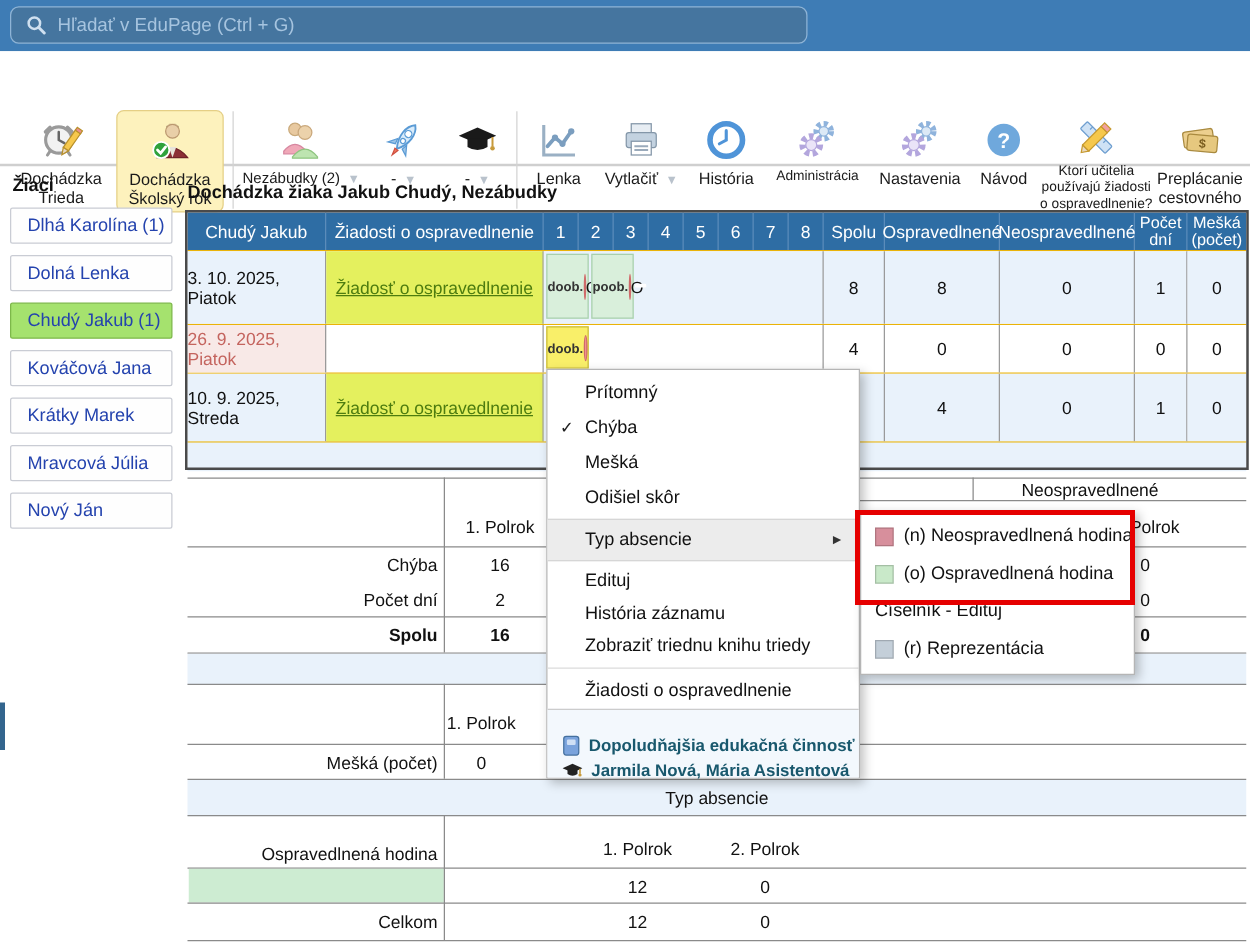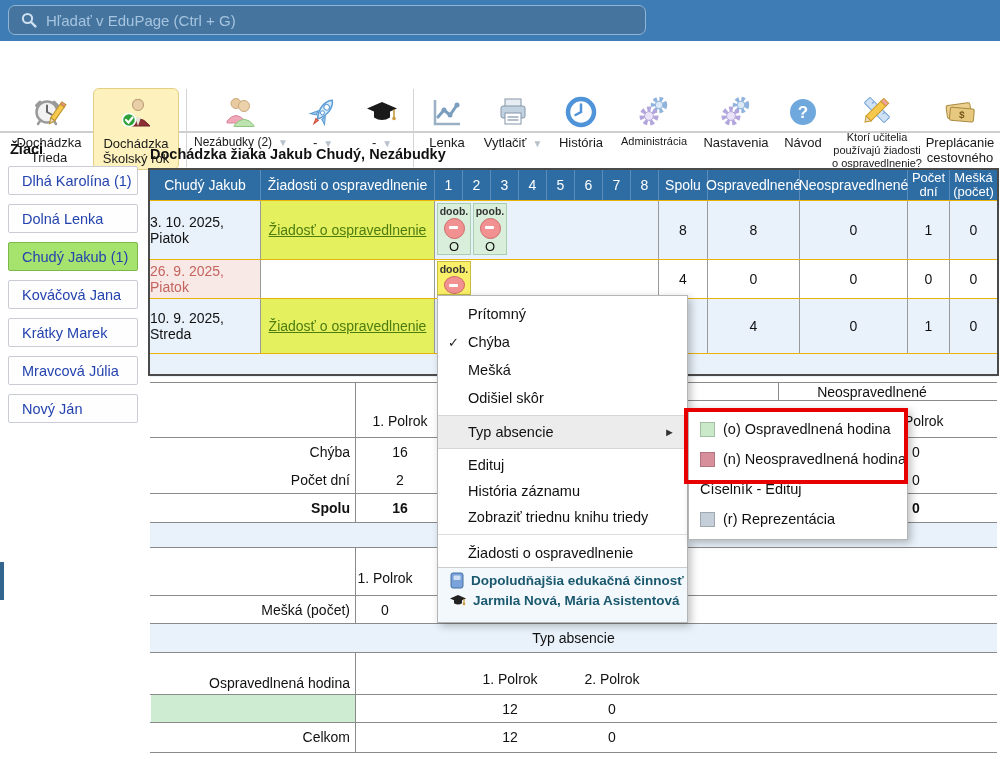--- a/index.html
+++ b/index.html
@@ -41,21 +41,21 @@
   .ahead .hc.two{font-size:13px;line-height:14px}
   .arow{display:flex;border-top:1px solid #eab308}
   .arow .cc{box-sizing:border-box;border-right:1px solid #9a9a9a;display:flex;align-items:center;justify-content:center;font-size:14px}
   .arow .cc:last-child,.ahead .hc:last-child{border-right:none}
   .w0{width:111px}.w1{width:174px}.wl{width:28px}.wL{width:224px}.w2{width:49px}.w3{width:92px}.w4{width:108px}.w5{width:42px}.w6{width:47px}
   .bgblue{background:#e9f2fb}.bgyg{background:#e4f05e}.bgpink{background:#f8e9e7}
   .redtext{color:#c4645e}
   .reqlink{color:#4d7c0f;text-decoration:underline;cursor:pointer}
   .lessons{position:relative}
   .abox{position:absolute;width:34px;height:52px;background:#d9efdb;border:1px solid #a8cfae;box-sizing:border-box;
-        display:flex;flex-direction:column;align-items:center;cursor:pointer}
+        display:flex;flex-direction:row;align-items:center;cursor:pointer}
   .abox .lbl{font-size:10.5px;font-weight:bold;color:#333;margin-top:1px}
   .abox .ltr{font-size:13px;color:#111}
   .abox.sel{background:#f9ef69;border-color:#cabc3e;height:34px}
   .minus{width:19px;height:19px;border-radius:50%;background:#f19191;border:1px solid #cf6a6a;position:relative;margin-top:1px}
   .minus::after{content:"";position:absolute;left:4px;top:7px;width:9px;height:3px;background:#fff;border-radius:1px}
 
   
   .hl{position:absolute;height:1px;background:#8a8a8a}
   .vl{position:absolute;width:1px;background:#8a8a8a}
   .sv{position:absolute;font-size:14px;transform:translateX(-50%);white-space:nowrap}
@@ -66,21 +66,21 @@
 
   
   .menu{left:437px;top:295px;width:251px;background:#fff;border:1px solid #b5b5b5;box-shadow:3px 3px 8px rgba(0,0,0,.25);
         z-index:50;box-sizing:border-box;padding-top:4px}
   .mi{height:28px;display:flex;align-items:center;padding-left:30px;font-size:14.5px;position:relative;cursor:pointer}
   .mi.small{height:26px}
   .mi .chk{position:absolute;left:10px;font-size:13px;color:#222}
   .msep{height:1px;background:#dcdcdc;margin:3px 0}
   .mi.hi{height:32px;background:#ececec;border-top:1px solid #d6d6d6;border-bottom:1px solid #d6d6d6;margin:3px 0}
   .mi .arrow{position:absolute;right:12px;font-size:11px;color:#333}
-  .mfooter{height:55px;border-top:1px solid #ccc;background:#f3f8fd;padding:2px 0 0 12px;box-sizing:border-box}
+  .mfooter{height:55px;border-top:1px solid #ccc;background:#f3f8fd;padding:18px 0 0 12px;box-sizing:border-box}
   .mfrow{display:flex;align-items:center;height:20px;font-weight:bold;color:#19586d;font-size:13.5px}
   .mfrow .fic{margin-right:7px;display:flex}
 
   
   .submenu{left:688px;top:408px;width:220px;background:#fff;border:1px solid #b5b5b5;
            box-shadow:3px 3px 8px rgba(0,0,0,.25);z-index:60;box-sizing:border-box;padding:5px 0}
   .smi{height:30px;display:flex;align-items:center;padding-left:11px;font-size:14.5px;cursor:pointer}
   .swatch{width:15px;height:15px;margin-right:8px;border:1px solid rgba(0,0,0,.18);box-sizing:border-box}
   .redbox{left:684px;top:408px;width:224px;height:76px;border:4px solid #e60000;z-index:70;box-sizing:border-box;pointer-events:none}
 </style>
@@ -486,26 +486,26 @@
             <circle cx="14" cy="10" r="1.3" fill="#c79a3b"></circle>
           </svg>
       </span>
       <span>Jarmila Nová, Mária Asistentová</span>
     </div>
   </div>
 </div>
 
 <div class="abs submenu">
   <div class="smi">
+    <span class="swatch" style="background: rgb(215, 143, 156);"></span>
+    <span>(n) Neospravedlnená hodina</span>
+    </div>
+  <div class="smi">
     <span class="swatch" style="background: rgb(201, 233, 201);"></span>
     <span>(o) Ospravedlnená hodina</span>
-    </div>
-  <div class="smi">
-    <span class="swatch" style="background: rgb(215, 143, 156);"></span>
-    <span>(n) Neospravedlnená hodina</span>
     </div>
   <div class="smi">
     <span>Číselník - Edituj</span>
     </div>
   <div class="smi">
     <span class="swatch" style="background: rgb(196, 207, 217);"></span>
     <span>(r) Reprezentácia</span>
     </div>
 </div>
 

